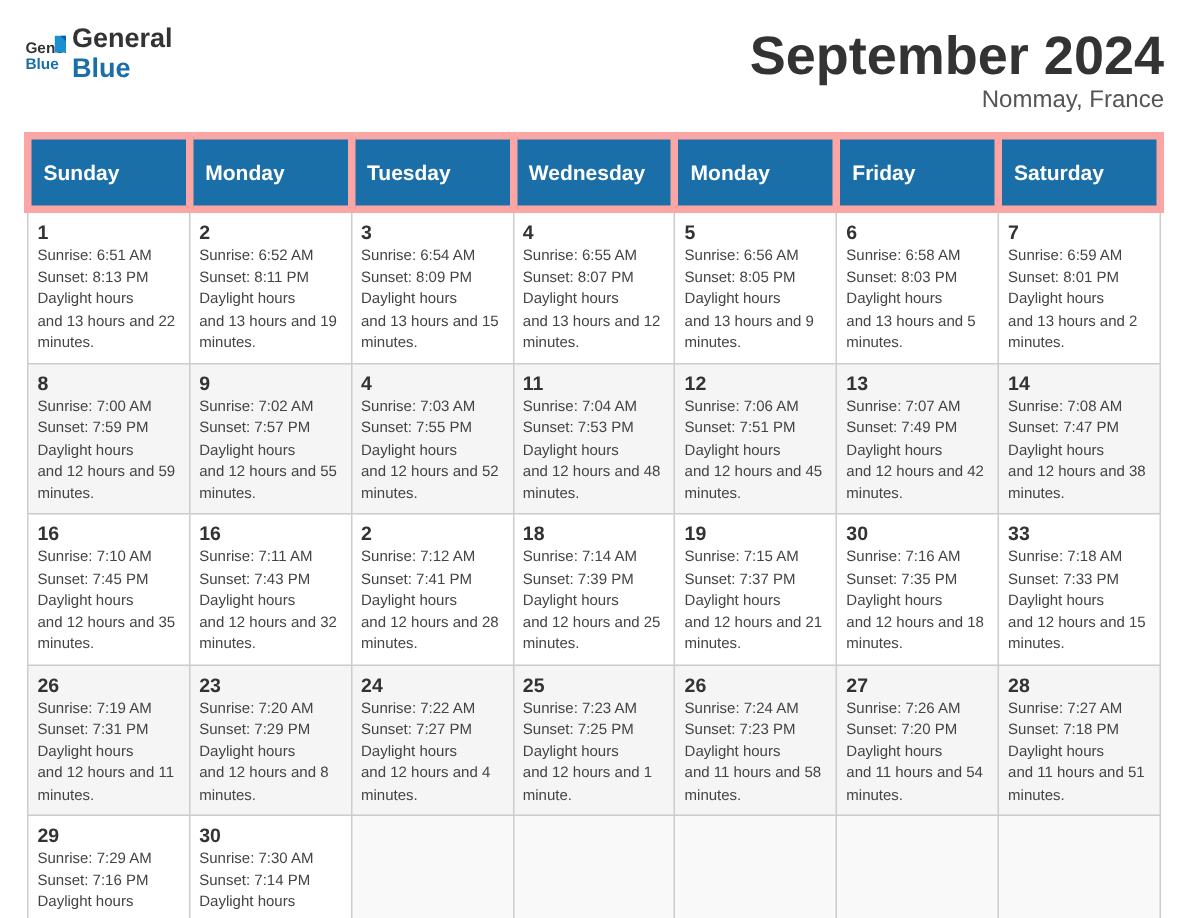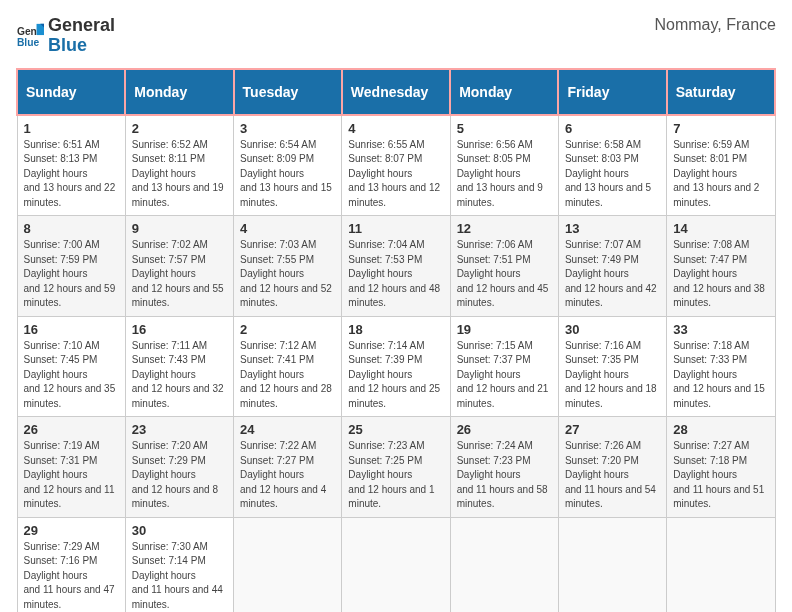--- a/index.html
+++ b/index.html
@@ -37,35 +37,34 @@
       text-align: right;
     }
     .month-title {
       font-size: 36px;
       font-weight: bold;
       color: #333;
     }
     .location {
       font-size: 16px;
       color: #555;
-      text-align: center;
     }
     .calendar {
       width: 100%;
       border-collapse: collapse;
       table-layout: fixed;
     }
     .calendar th {
       background: #1a6fa8;
       color: #fff;
       text-align: left;
       padding: 14px 8px;
       font-size: 14px;
       font-weight: bold;
-      border: 2px solid #fca5a5;
+      border: 5px solid #fca5a5;
     }
     .calendar td {
       vertical-align: top;
       border: 1px solid #ccc;
       padding: 5px 6px;
       font-size: 10.5px;
       color: #333;
       height: 90px;
       background: #fff;
     }
@@ -99,20 +98,21 @@
       <text x="1" y="26" font-size="11" font-weight="bold" fill="#1a6fa8">Blue</text>
       <polygon points="22,2 30,2 30,14 22,14" fill="#1a8fd1"></polygon>
       <polygon points="26,2 30,2 30,6" fill="#0d5fa8"></polygon>
     </svg>
     <div class="logo-text">
       <span class="general">General</span>
       <span class="blue">Blue</span>
     </div>
   </div>
   <div class="title-block">
+    <div class="month-title">September 2024</div>
     <div class="location">Nommay, France</div>
   </div>
 </div>
 
 <table class="calendar">
   <thead>
     <tr>
       <th>Sunday</th>
       <th>Monday</th>
       <th>Tuesday</th>

